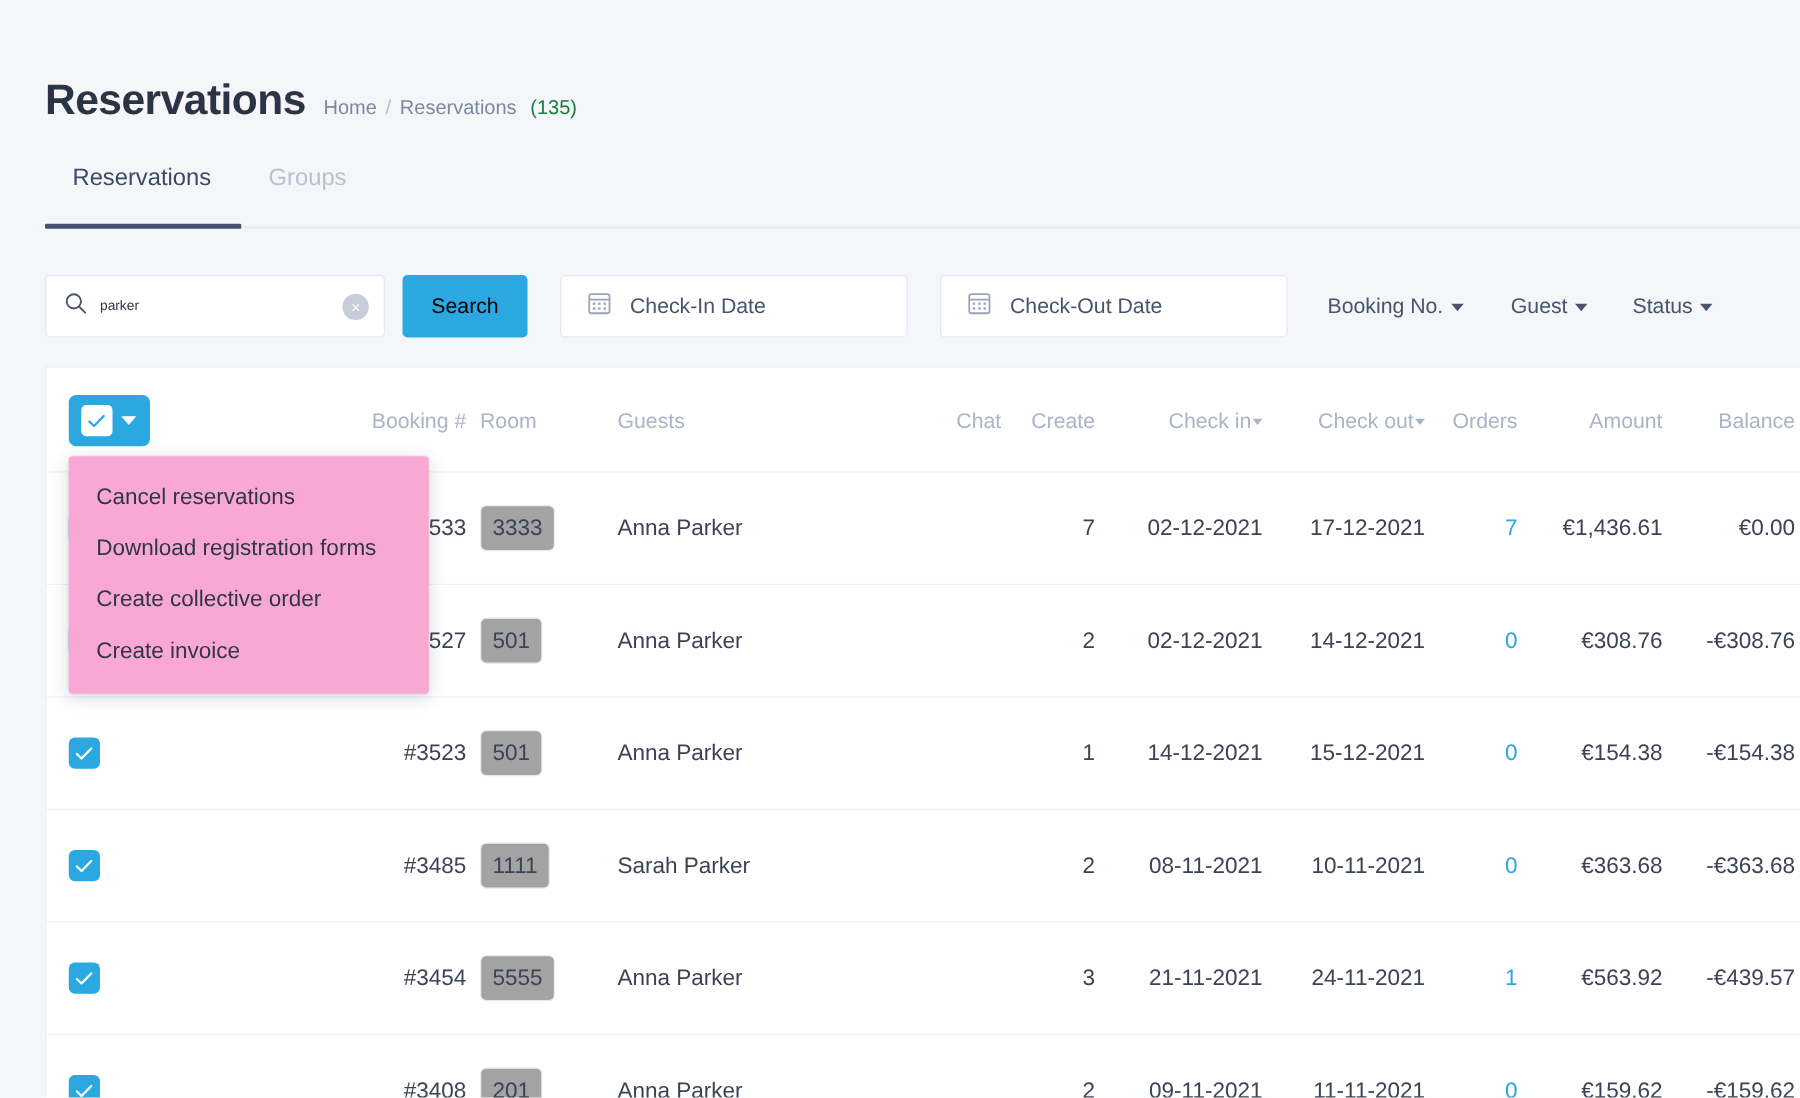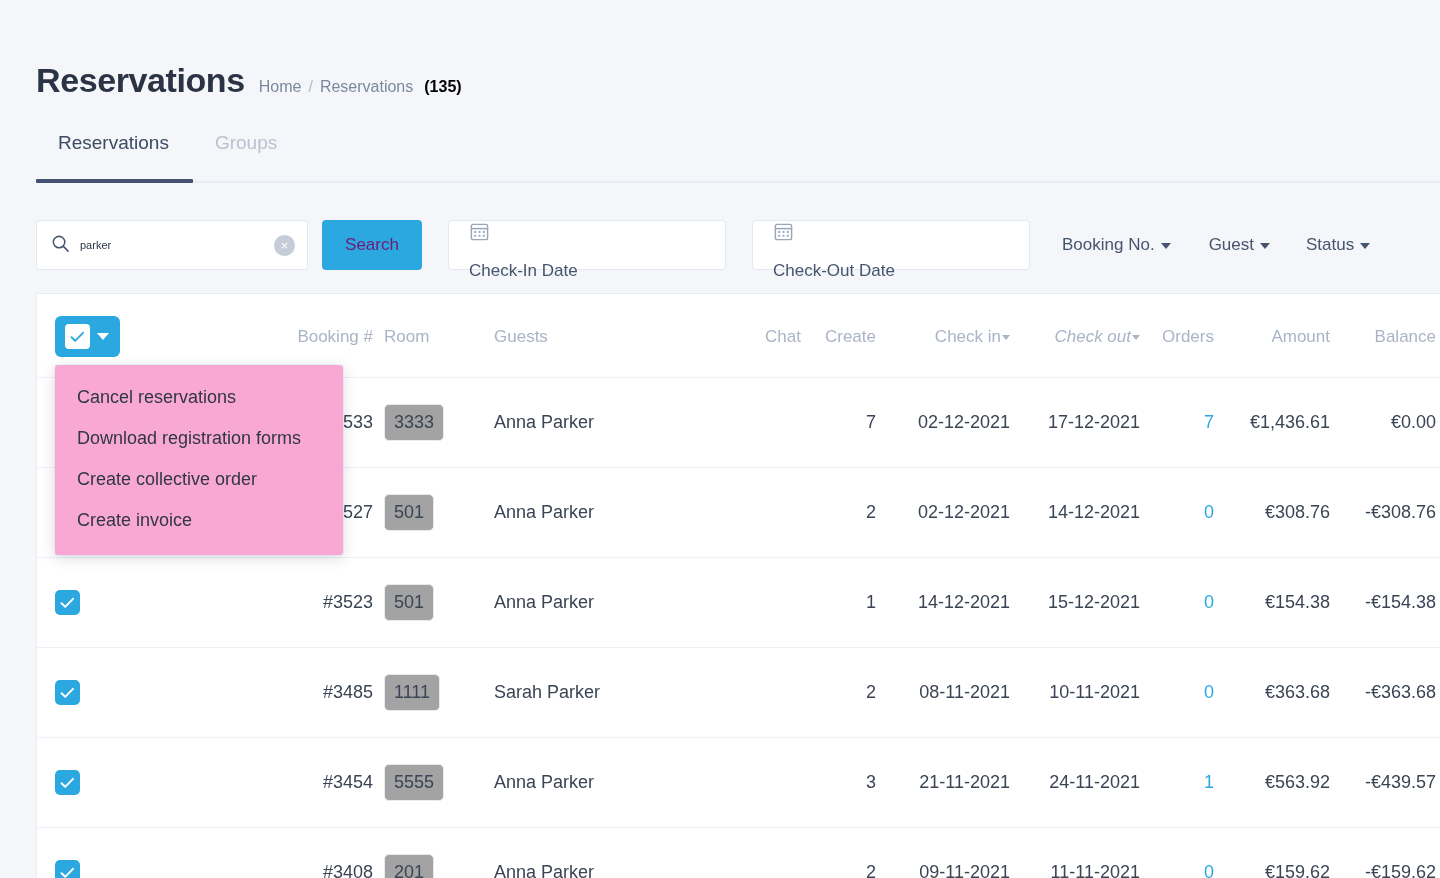--- a/index.html
+++ b/index.html
@@ -33,21 +33,21 @@
     font-size: 16px;
     color: #7b88a1;
     line-height: 22px;
     display: flex;
     align-items: baseline;
     gap: 7px;
     white-space: nowrap;
   }
   .breadcrumb .sep { color: #b3bccd; }
   .breadcrumb .crumb-current { color: #7b88a1; }
-  .breadcrumb .count { color: #000000; font-weight: 700; margin-left: 4px; margin-top: 48px; }
+  .breadcrumb .count { color: #15803d; font-weight: 400; margin-left: 4px; margin-top: 48px; }
 
   
   .tabs {
     margin-top: 26px;
     padding-left: 36px;
     display: flex;
     position: relative;
     height: 57px;
   }
   .tabs::after {
@@ -116,42 +116,41 @@
     text-align: center;
     cursor: pointer;
     flex: none;
     font-family: "Liberation Sans", sans-serif;
   }
   .search-btn {
     margin-left: 14px;
     width: 100px;
     height: 50px;
     background: #2ca8e0;
-    color: #701a75;
+    color: #000000;
     border: 0;
     border-radius: 4px;
     font-size: 17px;
     cursor: pointer;
     font-family: "Liberation Sans", sans-serif;
   }
   .date-field {
     margin-left: 26px;
     width: 278px;
     height: 50px;
     background: #fff;
     border: 1px solid #e3e8ef;
     border-radius: 4px;
     display: flex;
-    align-items: flex-start;
+    align-items: center;
     gap: 14px;
     padding: 0 20px;
     color: #46546e;
     font-size: 17px;
     cursor: pointer;
-    flex-direction: column;
   }
   .dropdown-filter {
     display: flex;
     align-items: center;
     gap: 6px;
     color: #46546e;
     font-size: 17px;
     cursor: pointer;
     white-space: nowrap;
   }
@@ -215,21 +214,21 @@
   col.c-amount { width: 120px; }
   col.c-bal    { width: 95px; }
 
   th.h-check { text-align: left; padding-left: 18px; }
   th.h-book  { padding-right: 0; }
   th.h-room  { text-align: left; padding-left: 11px; }
   th.h-guest { text-align: left; padding-left: 39px; }
   th.h-chat  { padding-right: 12px; }
   th.h-nights{ padding-right: 11px; }
   th.h-in    { padding-right: 2px; }
-  th.h-out   { padding-right: 0; font-style: italic; }
+  th.h-out   { padding-right: 0; }
   th.h-orders{ padding-right: 12px; }
   th.h-amount{ padding-right: 16px; }
   th.h-bal   { padding-right: 5px; }
 
   tbody td {
     font-size: 18px;
     color: #3a4454;
     padding: 26px 0;
     border-bottom: 1px solid #eef1f6;
     text-align: right;

